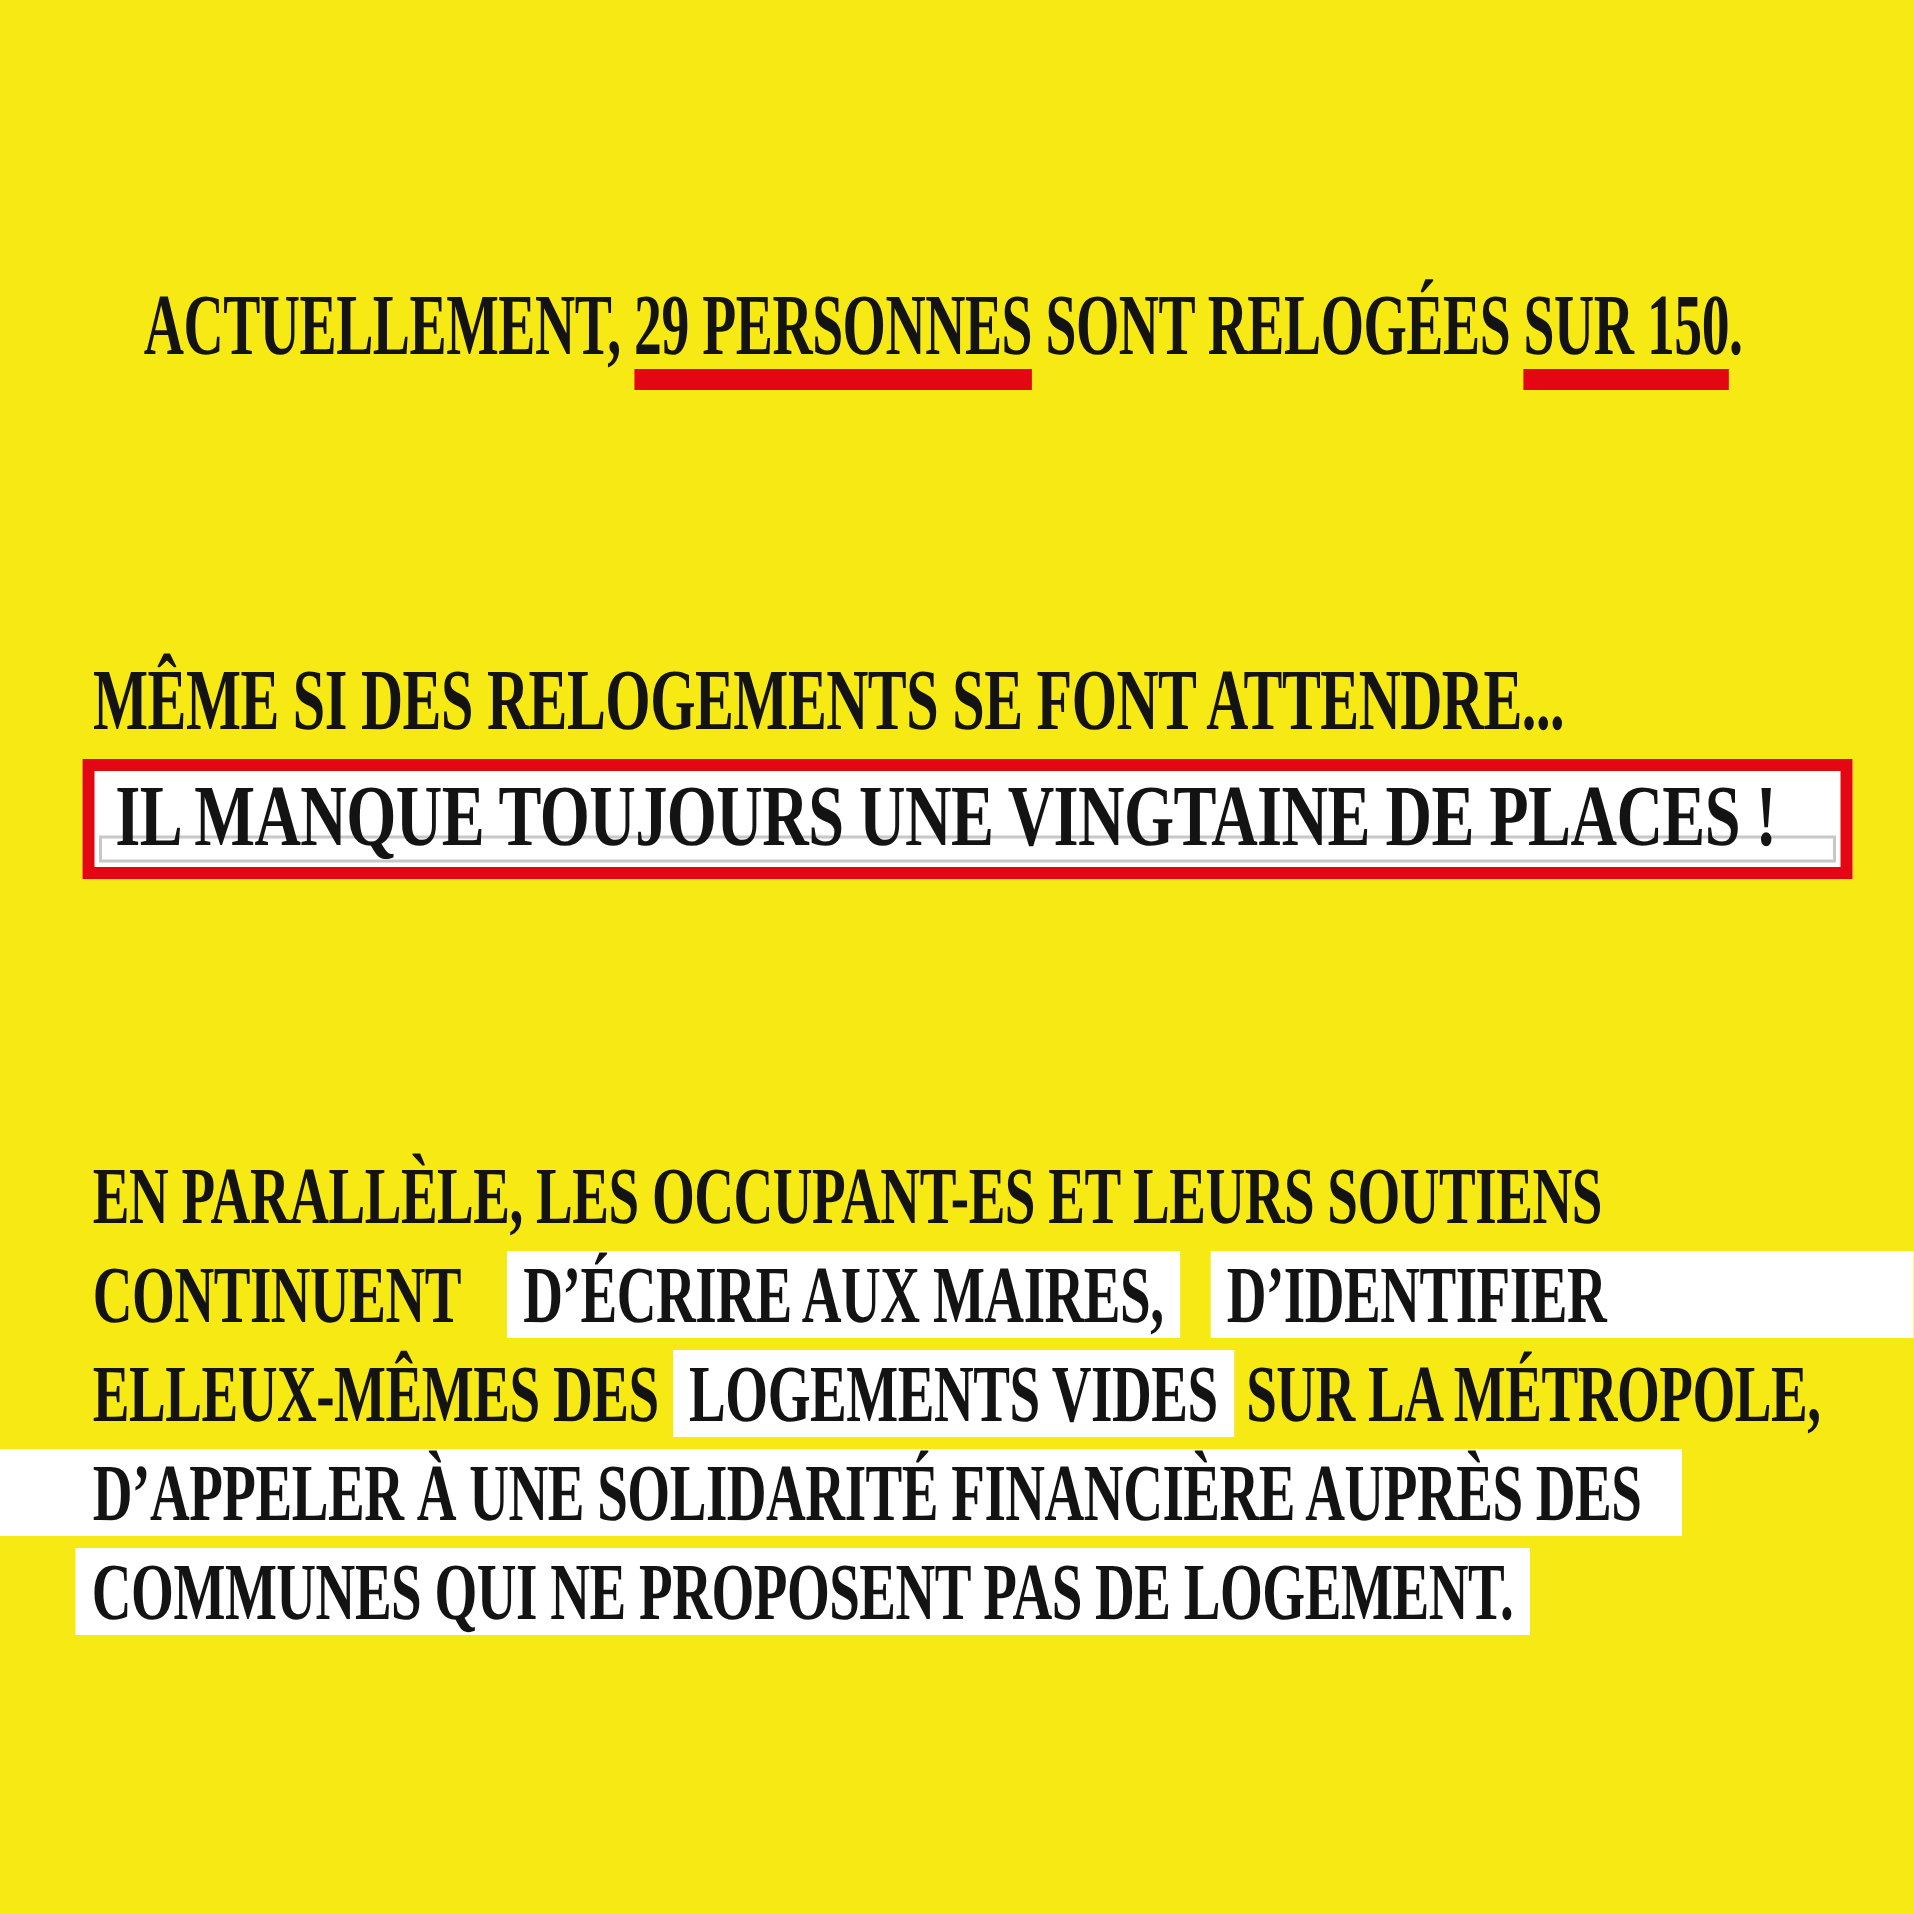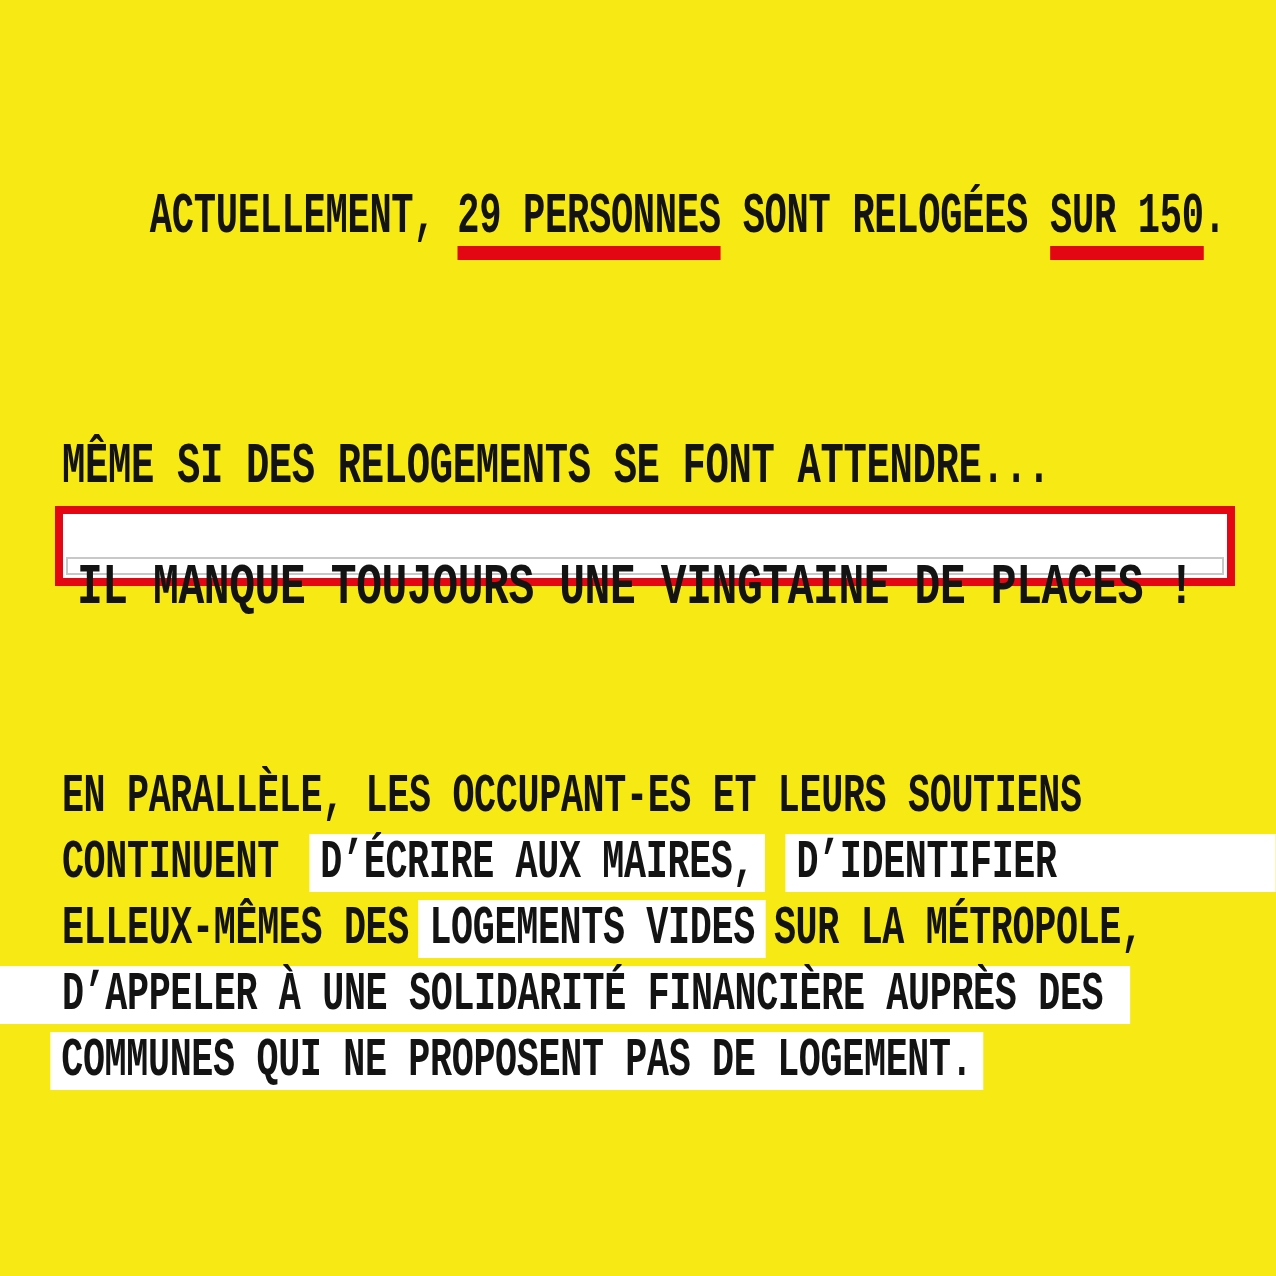--- a/index.html
+++ b/index.html
@@ -8,21 +8,21 @@
     --highlight:#FFFFFF;
     --text:#131313;
     --keyline:#C8C8C8;
   }
   html,body{
     margin:0;padding:0;background:var(--background);
   }
   .poster{
     position:relative;width:1276px;height:1276px;overflow:hidden;
     background:var(--background);
-    font-family:Liberation Mono, monospace;
+    font-family:Liberation Serif, serif;
     font-weight:700;color:var(--text);
     -webkit-font-smoothing:antialiased;
   }
   .poster span,.poster div{box-sizing:border-box;}
 
   
   .headline{
     position:absolute;left:62px;top:130px;
     font-size:58px;line-height:58px;white-space:pre;letter-spacing:-0.5px;
     transform:scaleX(0.64);transform-origin:0 0;
@@ -40,21 +40,21 @@
     transform:scaleX(0.67);transform-origin:0 0;
   }
   .alert-box{
     position:absolute;left:55px;top:506px;width:1180px;height:80px;
     border:8px solid var(--accent_red);
     background:var(--highlight);
   }
   .alert-inner{
     position:absolute;inset:3px;
     border:2px solid var(--keyline);
-    display:flex;align-items:flex-start;overflow:visible;margin-top:40px;
+    display:flex;align-items:flex-end;overflow:visible;margin-top:40px;
   }
   .alert-text{
     font-size:58px;line-height:58px;white-space:pre;letter-spacing:-0.5px;
     padding-left:12px;
     transform:scaleX(0.74);transform-origin:0 50%;
   }
 
   
   .paragraph{
     position:absolute;left:0;top:764px;width:1876px;

